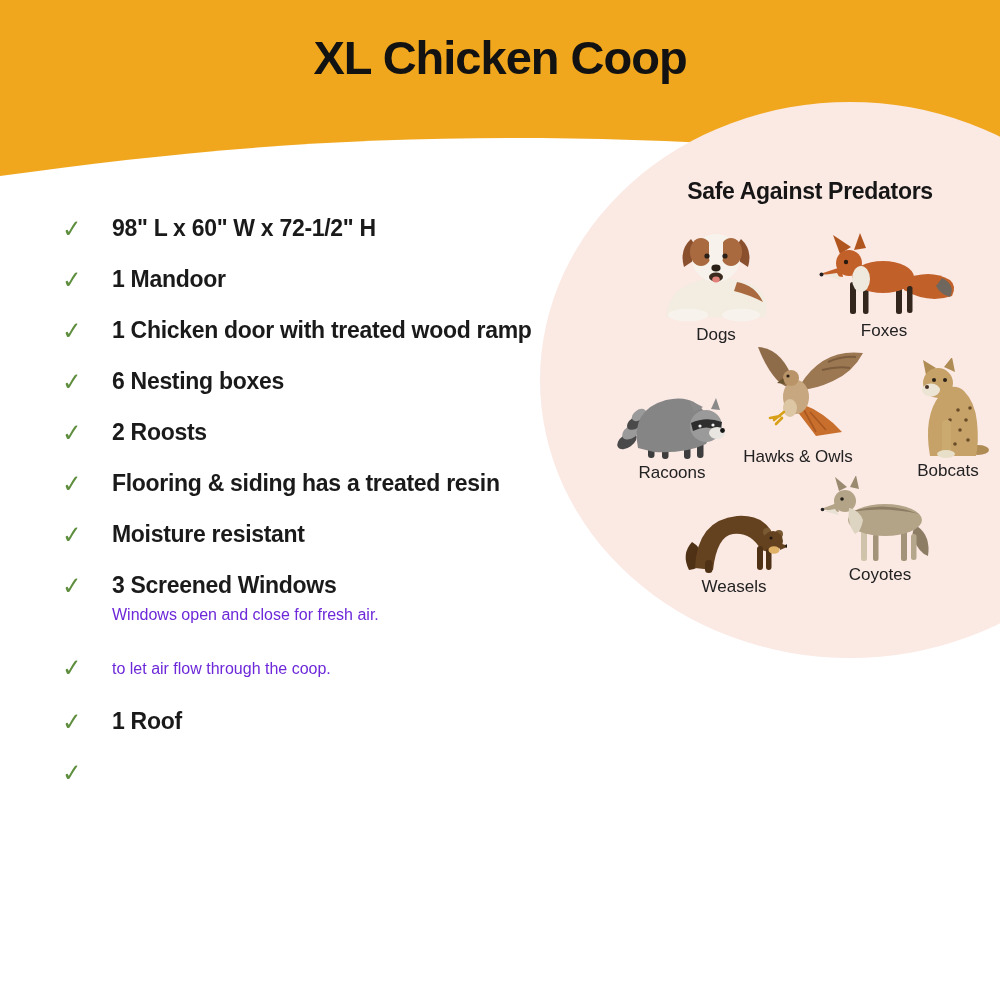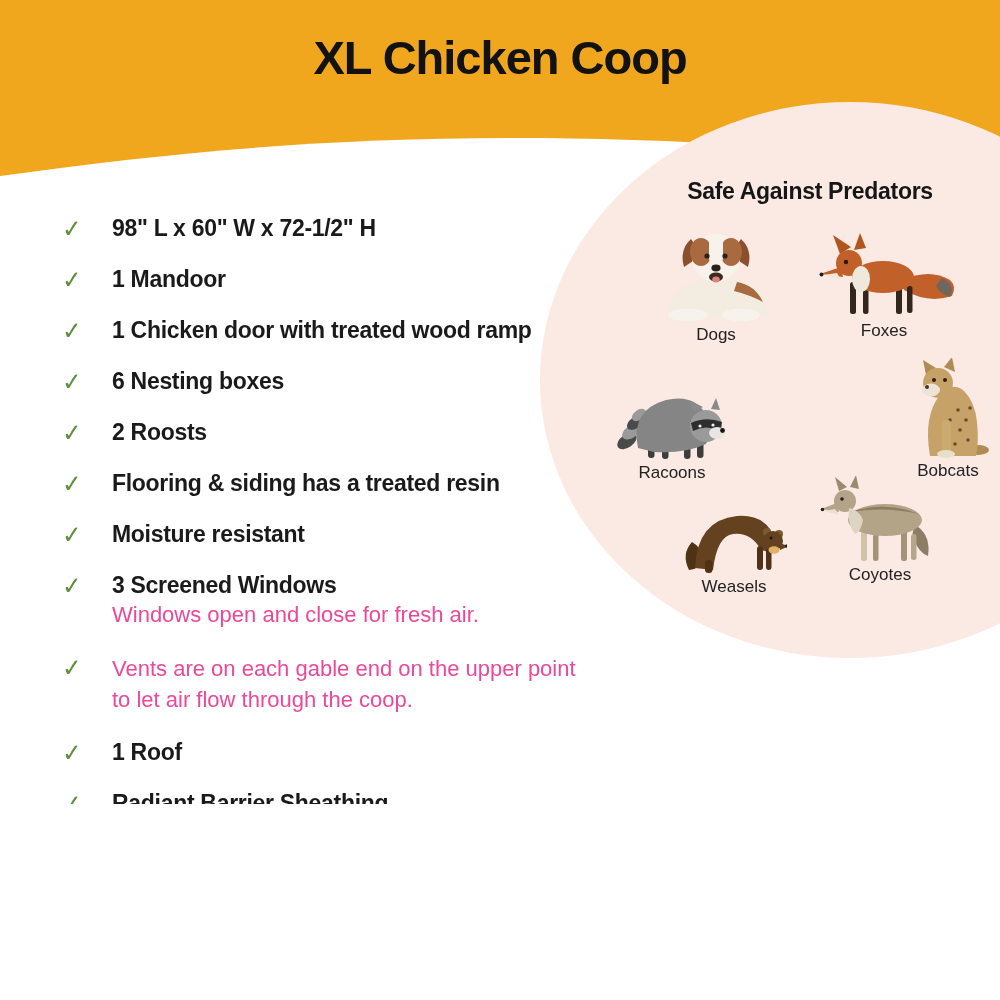--- a/index.html
+++ b/index.html
@@ -35,21 +35,21 @@
   
   .feature-list{position:absolute;left:62px;top:214px;width:900px;}
   .feature{display:flex;align-items:flex-start;margin-bottom:23px;}
   .check{
     width:50px;flex:0 0 50px;font-family:"DejaVu Sans",sans-serif;
     color:var(--check,#5e8e3e);font-size:24px;font-weight:700;line-height:28px;
     transform:rotate(-4deg);
   }
   .feature-body{flex:1;}
   .feature-text{font-size:23px;font-weight:700;line-height:28px;color:#1a1a1a;letter-spacing:-0.3px;}
-  .feature-desc{font-size:22px;line-height:31px;color:#ec4899;}
+  .feature-desc{font-size:16px;line-height:31px;color:#6d28d9;}
 </style>
 </head>
 <body>
 
 <div class="page">
 
   <svg class="bg" width="1000" height="1000" viewBox="0 0 1000 1000" aria-hidden="true">
     <rect x="0" y="0" width="1000" height="262" style="fill:var(--header_bg,#F0A71E)"></rect>
     <path d="M0,176 C300,134 560,122 1000,165 L1000,1000 L0,1000 Z" fill="#ffffff"></path>
     <ellipse cx="850" cy="380" rx="310" ry="278" style="fill:var(--circle_bg,#FBE9E4)"></ellipse>
@@ -125,20 +125,38 @@
           <path d="M77,55 Q92,48 108,54 L106,63 Q92,56 79,63 Z" fill="#2e2e2e"></path>
           <ellipse cx="103" cy="65" rx="8" ry="6" fill="#e9e6e1"></ellipse>
           <circle cx="108.5" cy="62.5" r="2.4" fill="#141414"></circle>
           <circle cx="86" cy="58" r="1.6" fill="#f2f2f2"></circle>
           <circle cx="99" cy="57" r="1.6" fill="#f2f2f2"></circle>
         </svg>
       </span>
       <span class="label">Racoons</span>
     </div>
 
+    <div class="animal" id="animal-hawks">
+      <span>
+        <svg width="136" height="104" viewBox="0 0 136 104">
+          <path d="M70,45 Q93,8 133,13 Q123,32 103,41 Q86,49 71,50 Z" fill="#9b7752"></path>
+          <path d="M98,22 Q112,16 126,17 M92,30 Q108,26 120,28" stroke="#7c5c3d" stroke-width="2" fill="none"></path>
+          <path d="M64,42 Q52,8 28,7 Q36,28 47,40 Q55,48 63,48 Z" fill="#8f6c49"></path>
+          <path d="M72,64 Q94,72 112,92 L86,96 Q74,80 66,70 Z" fill="#c96f2e"></path>
+          <path d="M80,72 L96,90 M74,70 L86,92" stroke="#a85820" stroke-width="1.6"></path>
+          <ellipse cx="66" cy="57" rx="13" ry="17" fill="#c7a77f"></ellipse>
+          <ellipse cx="60" cy="68" rx="7" ry="9" fill="#dcc6a4"></ellipse>
+          <circle cx="61" cy="38" r="8" fill="#b99468"></circle>
+          <path d="M53,38 L47,43 L55,44 Z" fill="#6b5530"></path>
+          <circle cx="58" cy="36" r="1.6" fill="#2a1e12"></circle>
+          <path d="M54,72 L44,80 M50,76 L40,78 M52,78 L46,84" stroke="#d8a018" stroke-width="2.6" fill="none" stroke-linecap="round"></path>
+        </svg>
+      </span>
+      <span class="label">Hawks &amp; Owls</span>
+    </div>
 
     <div class="animal" id="animal-bobcats">
       <span>
         <svg width="96" height="100" viewBox="0 0 96 100">
           <ellipse cx="78" cy="92" rx="11" ry="5" fill="#b08c55"></ellipse>
           <path d="M30,98 Q23,58 40,37 Q52,23 64,33 Q75,44 77,64 Q79,84 76,98 Z" fill="#c6a269"></path>
           <g fill="#6a4b28">
             <circle cx="58" cy="52" r="1.8"></circle>
               <circle cx="66" cy="62" r="1.8"></circle>
             <circle cx="60" cy="72" r="1.8"></circle>
@@ -268,35 +286,33 @@
       <div class="feature-desc">
               <div>Windows open and close for fresh air.</div>
             </div>
     </div>
   </div>
 
   <div class="feature">
     <span class="check">✓</span>
     <div class="feature-body">
       <div class="feature-desc">
-              <div>Vents are on each gable end on the upper point</div>
               <div>to let air flow through the coop.</div>
             </div>
     </div>
   </div>
 
   <div class="feature">
     <span class="check">✓</span>
     <div class="feature-body">
       <div class="feature-text">1 Roof</div>
     </div>
   </div>
 
   <div class="feature">
     <span class="check">✓</span>
     <div class="feature-body">
-      <div class="feature-text">Radiant Barrier Sheathing</div>
     </div>
   </div>
 </div>
 
   </div>
 </div>
 
 </body></html>

